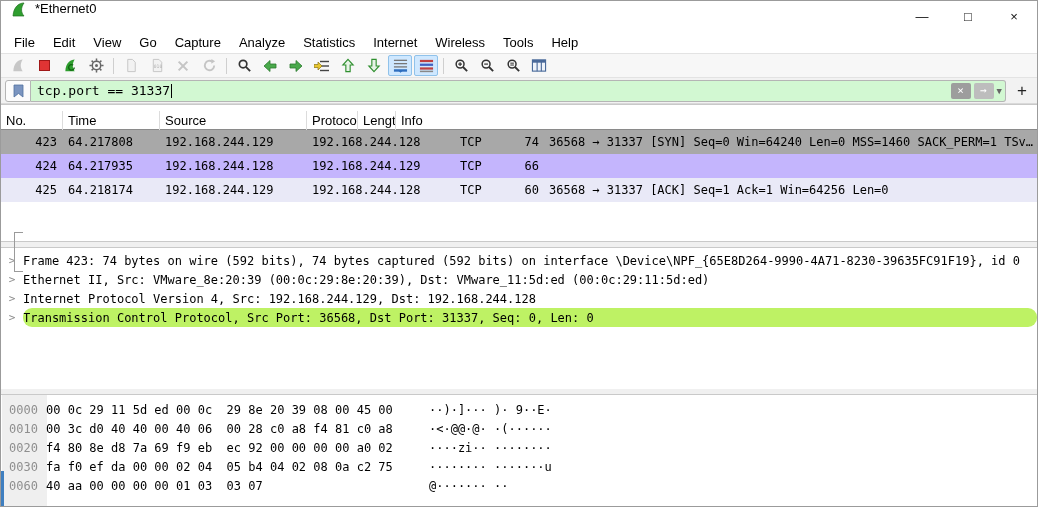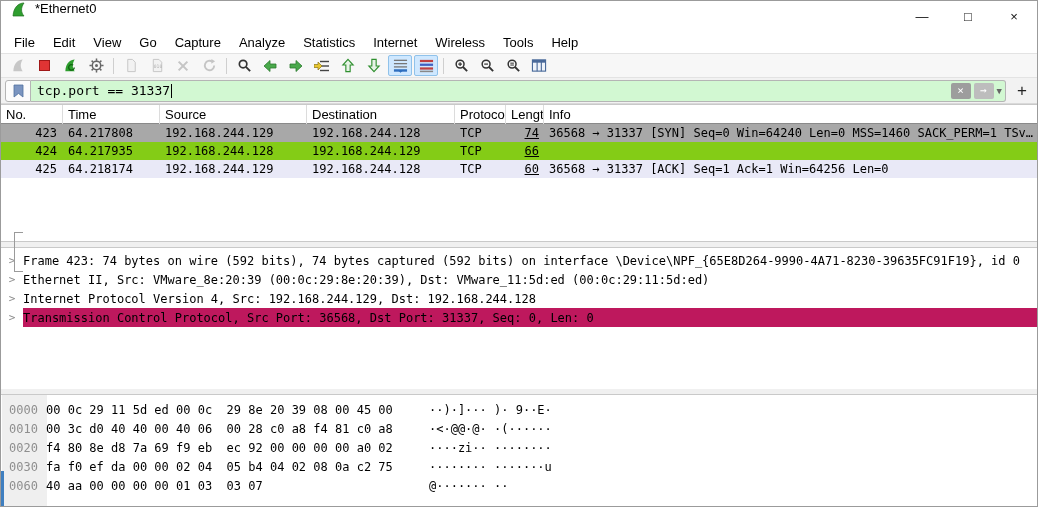--- a/index.html
+++ b/index.html
@@ -37,31 +37,31 @@
   .mini-btn { width:20px; height:16px; border-radius:2px; display:flex; align-items:center;
               justify-content:center; font-size:11px; color:#fff; margin-left:3px; }
   .clear-btn { background:#9d9d9d; }
   .apply-btn { background:#bdbdbd; }
   .dd-caret { font-size:9px; color:#666; margin-left:3px; }
   .plus-btn { width:22px; height:22px; display:flex; align-items:center; justify-content:center;
               font-size:17px; color:#222; margin-left:5px; }
   
   .packet-list { height:137px; background:#fff; position:relative; border-top:1px solid #c9c9c9; }
   .plist-header { height:19px; display:flex; align-items:center; font-size:13px; color:#000;
-                  background:#fff; border-bottom:1px solid #8a8a8a; }
+                  background:#fff; border-bottom:1px solid #8a8a8a;margin-top:6px; }
   .hcell { height:19px; display:flex; align-items:center; padding-left:5px;
            border-right:1px solid #dcdcdc; overflow:hidden; white-space:nowrap; }
   .c-no{width:62px;} .c-time{width:97px;} .c-src{width:147px;} .c-dst{width:148px;}
   .c-proto{width:51px;} .c-len{width:38px;} .c-info{flex:1; border-right:none;}
-  .prow { height:18px; display:flex; align-items:center;
+  .prow { height:24px; display:flex; align-items:center;
           font-family:"DejaVu Sans Mono","Liberation Mono",monospace; font-size:12px; color:#000;
           white-space:nowrap; }
   .prow .cell { overflow:hidden; white-space:pre; }
   .cell.c-no { text-align:right; justify-content:flex-end; display:flex; padding-right:6px; padding-left:0; }
-  .cell.c-len { text-align:left; display:flex; justify-content:flex-end; padding-right:5px;text-decoration:underline; }
+  .cell.c-len { text-align:left; display:flex; justify-content:flex-end; padding-right:5px; }
   .bracket { position:absolute; left:13px; top:127px; width:9px; height:40px;
              border-left:1px solid #9a9a9a; border-top:1px solid #9a9a9a; border-bottom:1px solid #9a9a9a; }
   
   .splitter { height:7px; background:#f0f0f0; border-top:1px solid #c9c9c9; border-bottom:1px solid #c9c9c9; }
   .splitter2 { height:6px; background:#f0f0f0; border-bottom:1px solid #c9c9c9; }
   
   .details { height:141px; background:#fff; padding-top:3px;
              font-family:"DejaVu Sans Mono","Liberation Mono",monospace; font-size:12px; color:#000; }
   .drow { height:19px; display:flex; align-items:center; }
   .twisty { width:22px; text-align:center; color:#8a8a8a; font-size:11px; flex:0 0 22px; }
@@ -273,36 +273,35 @@
     </div>
   </div>
   <div class="plus-btn">+</div>
 </div>
 
 <div class="packet-list">
   <div class="plist-header">
     <div class="hcell c-no">No.</div>
     <div class="hcell c-time">Time</div>
     <div class="hcell c-src">Source</div>
-    <div class="hcell c-dst">Destination</div>
     <div class="hcell c-proto">Protocol</div>
     <div class="hcell c-len">Length</div>
     <div class="hcell c-info">Info</div>
   </div>
 
   <div class="prow" style="background-color: rgb(168, 168, 168);">
     <div class="cell c-no">423</div>
     <div class="cell c-time" style="padding-left:5px;">64.217808</div>
     <div class="cell c-src" style="padding-left:5px;">192.168.244.129</div>
     <div class="cell c-dst" style="padding-left:5px;">192.168.244.128</div>
     <div class="cell c-proto" style="padding-left:5px;">TCP</div>
     <div class="cell c-len">74</div>
     <div class="cell c-info" style="padding-left:5px;">36568 → 31337 [SYN] Seq=0 Win=64240 Len=0 MSS=1460 SACK_PERM=1 TSv…</div>
   </div>
-  <div class="prow" style="background-color: #84cc16;">
+  <div class="prow" style="background-color: #c4b5fd;">
     <div class="cell c-no">424</div>
     <div class="cell c-time" style="padding-left:5px;">64.217935</div>
     <div class="cell c-src" style="padding-left:5px;">192.168.244.128</div>
     <div class="cell c-dst" style="padding-left:5px;">192.168.244.129</div>
     <div class="cell c-proto" style="padding-left:5px;">TCP</div>
     <div class="cell c-len">66</div>
   </div>
   <div class="prow" style="background-color: rgb(233, 233, 247);">
     <div class="cell c-no">425</div>
     <div class="cell c-time" style="padding-left:5px;">64.218174</div>
@@ -325,21 +324,21 @@
   <div class="drow">
     <div class="twisty">&gt;</div>
     <div class="dtext">Ethernet II, Src: VMware_8e:20:39 (00:0c:29:8e:20:39), Dst: VMware_11:5d:ed (00:0c:29:11:5d:ed)</div>
   </div>
   <div class="drow">
     <div class="twisty">&gt;</div>
     <div class="dtext">Internet Protocol Version 4, Src: 192.168.244.129, Dst: 192.168.244.128</div>
   </div>
   <div class="drow">
     <div class="twisty">&gt;</div>
-    <div class="dtext" style="background-color: #be185d;">Transmission Control Protocol, Src Port: 36568, Dst Port: 31337, Seq: 0, Len: 0</div>
+    <div class="dtext" style="background-color: #bef264; border-radius: 9px;">Transmission Control Protocol, Src Port: 36568, Dst Port: 31337, Seq: 0, Len: 0</div>
   </div>
 </div>
 
 <div class="splitter2"></div>
 
 <div class="bytes">
   <div class="offset-gutter"></div>
   <div class="brow">
     <div class="boffset">0000</div>
     <div class="bhex">00 0c 29 11 5d ed 00 0c  29 8e 20 39 08 00 45 00</div>

